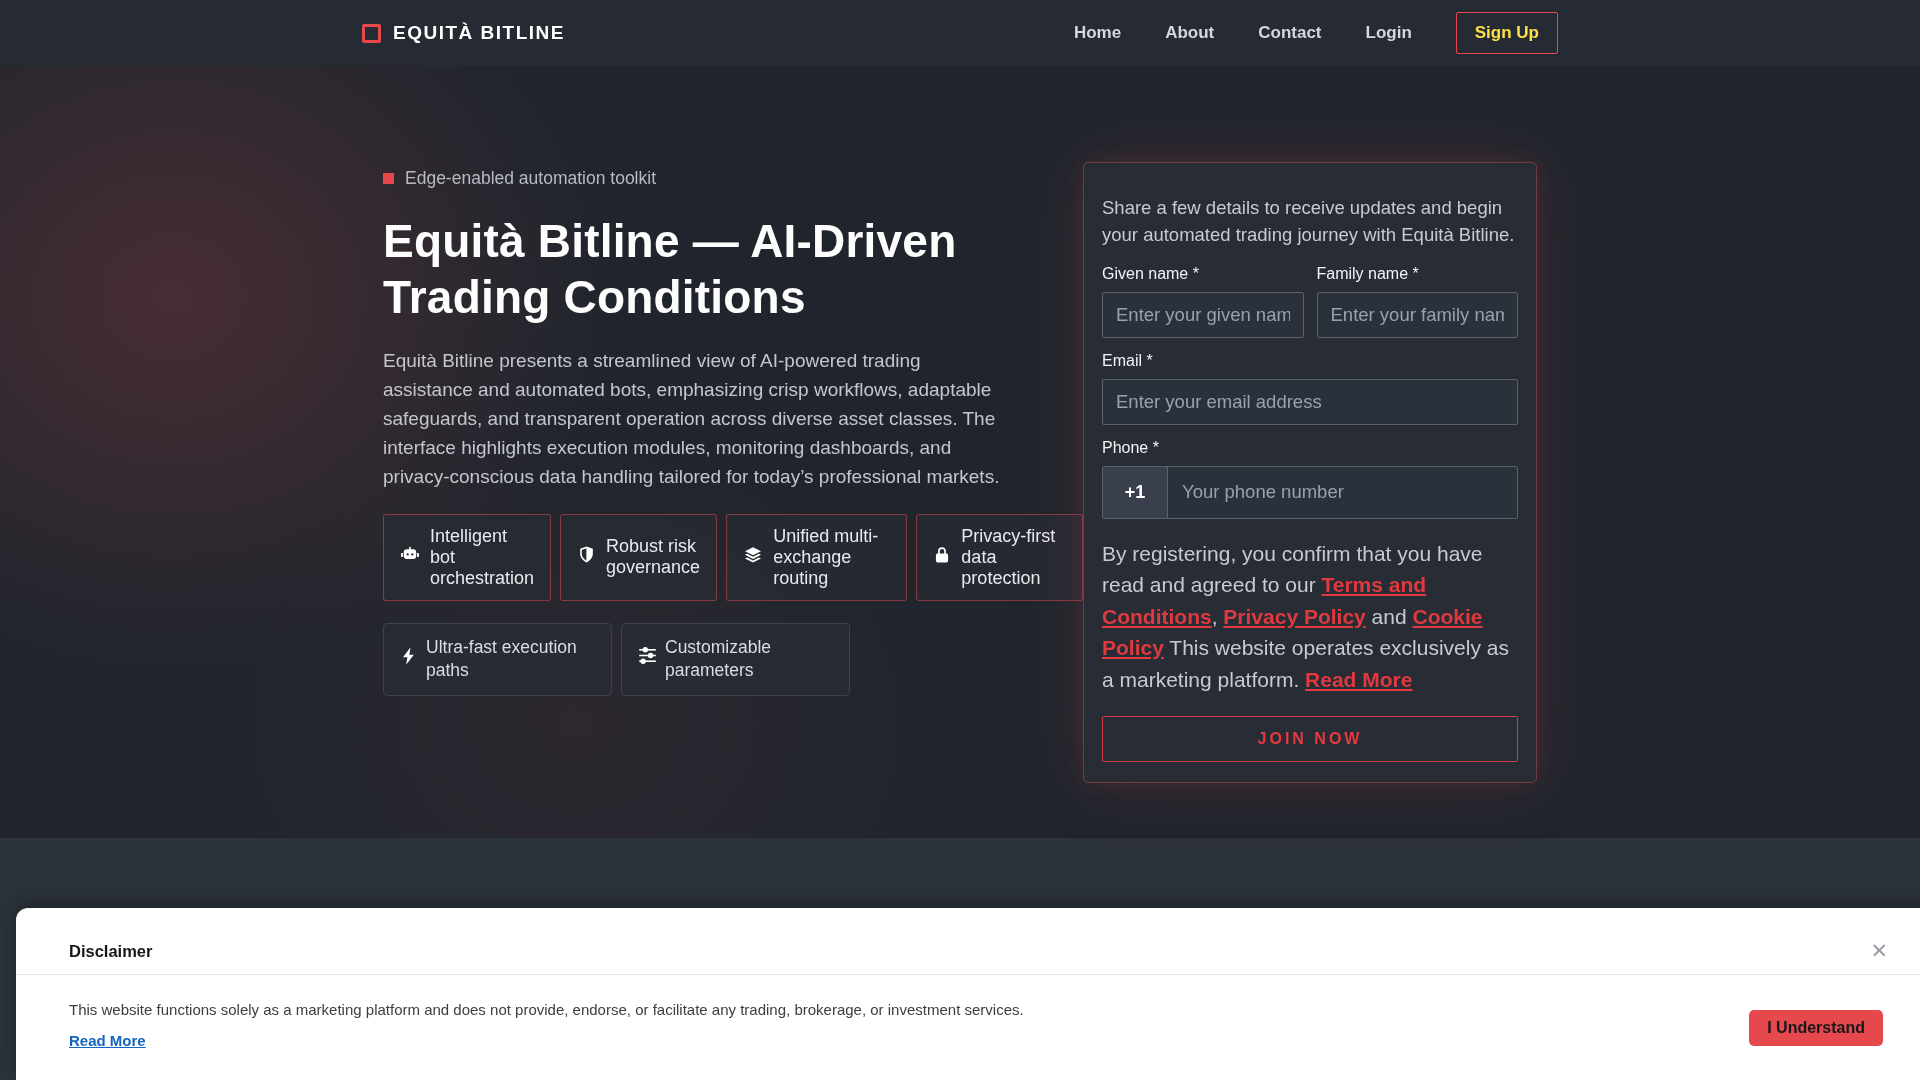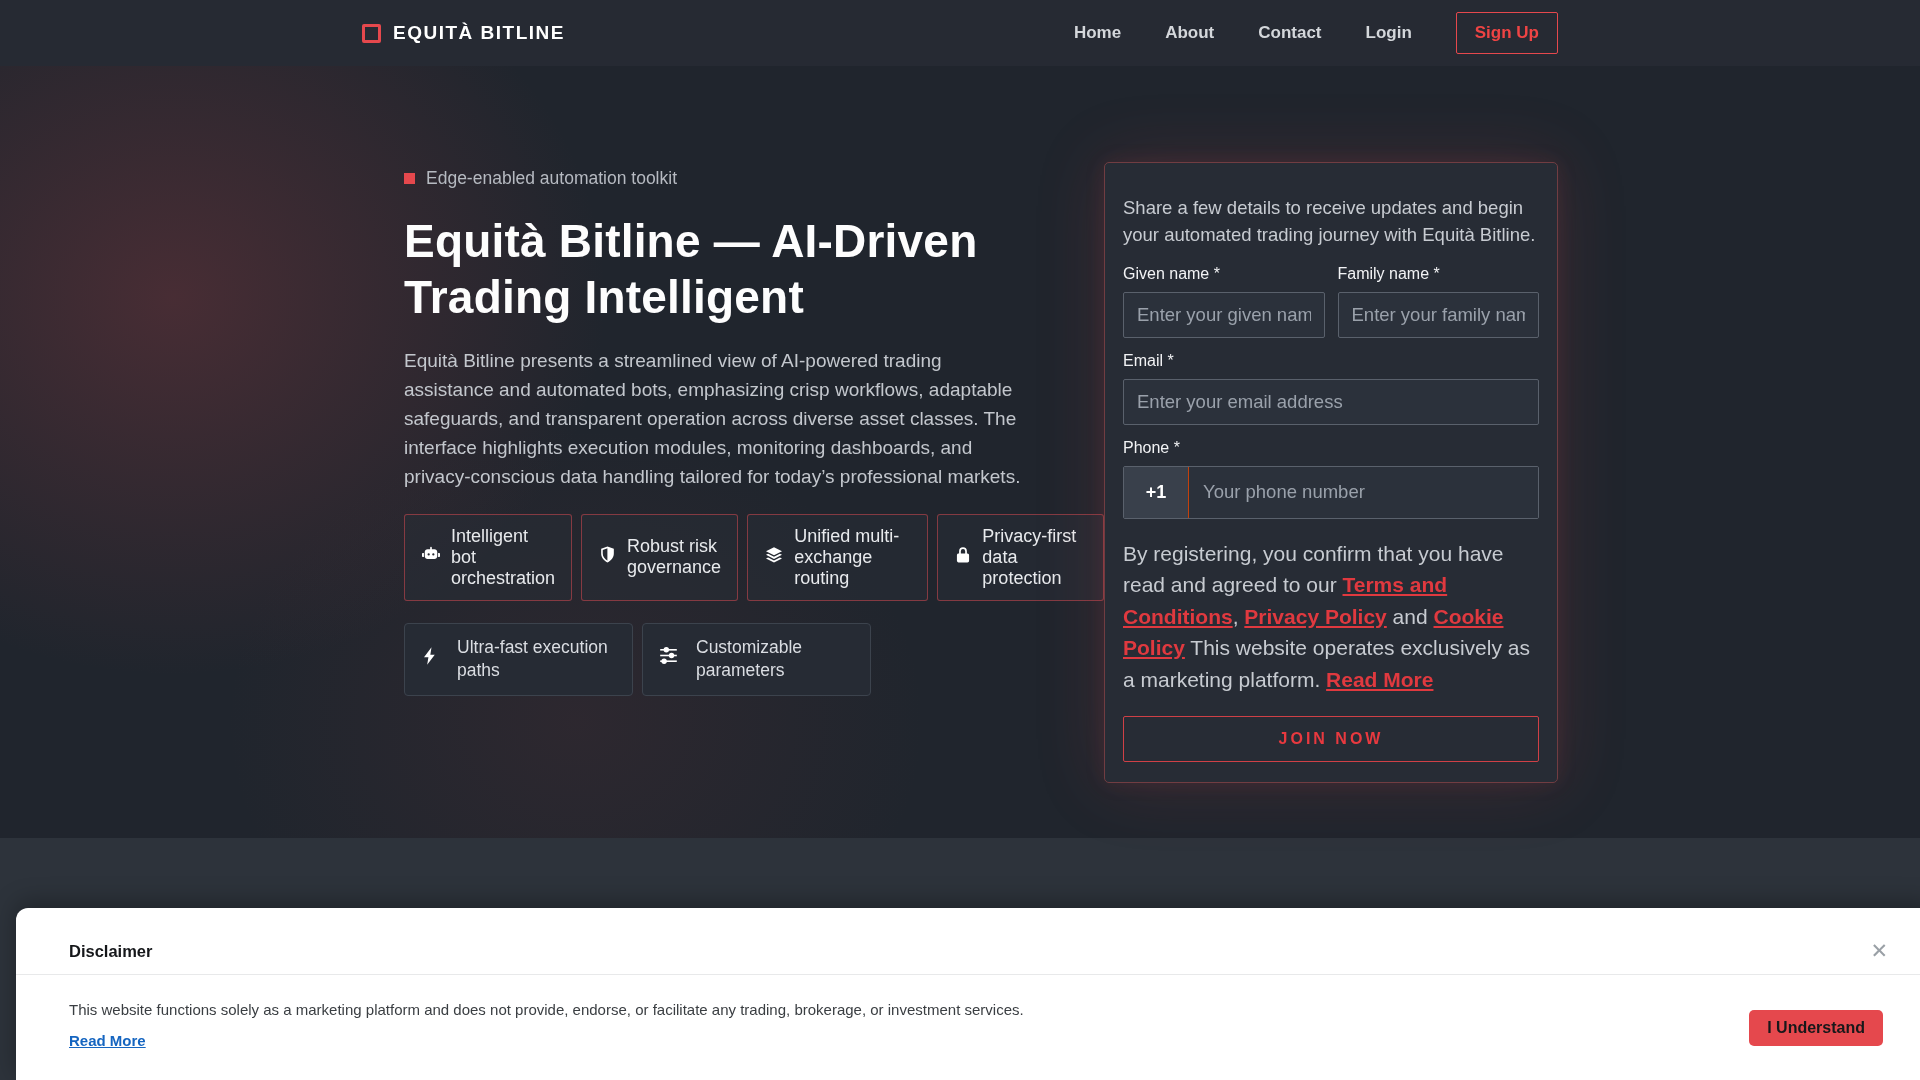--- a/index.html
+++ b/index.html
@@ -7,44 +7,44 @@
   body { font-family:"Liberation Sans", sans-serif; background:#20252d; color:#fff; }
 
   
   .navbar { height:66px; background:#262a33; display:flex; align-items:center; }
   .nav-inner { width:1196px; margin:0 auto; display:flex; align-items:center; }
   .brand { display:flex; align-items:center; gap:12px; cursor:pointer; }
   .brand-square { width:19px; height:19px; border:3px solid #e5484d; border-radius:2px; }
   .brand-name { font-size:19px; font-weight:800; letter-spacing:1.5px; color:#fff;text-align:center; }
   .nav-links { margin-left:auto; display:flex; align-items:center; gap:44px; }
   .nav-link { font-size:17px; font-weight:700; color:#d4d7db; text-decoration:none; cursor:pointer; }
-  .nav-signup { display:inline-block; font-size:17px; font-weight:700; color:#ef4444;
+  .nav-signup { display:inline-block; font-size:17px; font-weight:700; color:#fde047;
     border:1px solid #e5484d; border-radius:2px; padding:10px 18px; cursor:pointer; background:transparent; }
 
   
   .hero { height:772px;
     background: radial-gradient(620px 540px at 9% 30%, rgba(148,60,66,0.34) 0%, rgba(148,60,66,0) 70%),
                 radial-gradient(500px 420px at 30% 85%, rgba(120,55,60,0.15) 0%, rgba(120,55,60,0) 70%),
                 #20252d; }
-  .hero-inner { width:1196px; margin:0 auto; display:flex; justify-content:flex-end; padding-top:96px; }
+  .hero-inner { width:1196px; margin:0 auto; display:flex; justify-content:center; padding-top:96px; }
   .hero-left { width:700px; }
   .tagline { display:flex; align-items:center; gap:11px; margin-top:6px; }
   .tagline-square { width:11px; height:11px; background:#e5484d; }
   .tagline-text { font-size:17.5px; color:#b6bac1; }
   .hero-title { margin-top:24px; font-size:46px; line-height:1.22; font-weight:800; color:#fdfdfd; letter-spacing:.2px; }
   .hero-desc { margin-top:22px; max-width:630px; font-size:19px; line-height:1.52; color:#c3c7cd; }
   .pill-rows { margin-top:22px; display:flex; flex-direction:row; gap:9px; }
   .pill-row { display:flex; gap:9px; }
   .pill { display:inline-flex; align-items:center; gap:10px; padding:11px 16px;
     border:1px solid rgba(227,76,81,0.5); background:rgba(40,45,54,0.55); border-radius:3px;
     font-size:18px; color:#e8eaed; cursor:default; }
   .pill svg { flex:0 0 auto; }
   .cards { margin-top:22px; display:flex; gap:9px; }
   .card { width:229px; min-height:69px; border:1px solid #3c434d; background:#262b34; border-radius:4px;
-    padding:12px 15px; display:flex; align-items:center; gap:17px; font-size:17.5px; line-height:1.35; color:#dadde2; }
+    padding:12px 15px; display:flex; align-items:center; gap:7px; font-size:17.5px; line-height:1.35; color:#dadde2; }
   .card svg { flex:0 0 auto; }
 
   
   .form-card { width:454px; background:#272c35; border:1px solid #713d42; border-radius:5px;
     padding:22px 18px 20px; box-shadow:0 0 70px rgba(195,70,76,.18), 0 0 20px rgba(195,70,76,.14); }
   .form-title { font-size:24px; font-weight:800; color:#fdfdfd; letter-spacing:.2px; }
   .form-subtitle { margin-top:10px; font-size:18.5px; line-height:1.45; color:#c7cbd1; }
   .form-row { display:flex; gap:13px; margin-top:16px; }
   .form-col { flex:1; }
   .field-label { display:block; font-size:16px; font-weight:400; color:#f2f3f5; margin-bottom:9px; }
@@ -102,21 +102,21 @@
 
 <section class="hero">
   <div class="hero-inner">
     <div class="hero-left">
       <div class="tagline">
         <span class="tagline-square"></span>
         <span class="tagline-text">Edge-enabled automation toolkit</span>
       </div>
       <h1 class="hero-title">
         <span>Equità Bitline — AI-Driven</span><br>
-        <span>Trading Intelligent</span>
+        <span>Trading Conditions</span>
       </h1>
       <p class="hero-desc">Equità Bitline presents a streamlined view of AI-powered trading assistance and automated bots, emphasizing crisp workflows, adaptable safeguards, and transparent operation across diverse asset classes. The interface highlights execution modules, monitoring dashboards, and privacy-conscious data handling tailored for today’s professional markets.</p>
 
       <div class="pill-rows">
         <div class="pill-row">
           <span class="pill">
             <span>
               <svg width="20" height="20" viewBox="0 0 24 24">
                   <path fill="#fff" d="M12 2.2c.6 0 1 .4 1 1v1.9h3.1c1.9 0 3.4 1.5 3.4 3.4v5c0 1.9-1.5 3.4-3.4 3.4H7.9c-1.9 0-3.4-1.5-3.4-3.4v-5c0-1.9 1.5-3.4 3.4-3.4H11V3.2c0-.6.4-1 1-1zM2.1 9.6h1.4v4.8H2.1c-.5 0-.9-.4-.9-.9v-3c0-.5.4-.9.9-.9zm18.4 0h1.4c.5 0 .9.4.9.9v3c0 .5-.4.9-.9.9h-1.4V9.6zM9.2 9.9a1.35 1.35 0 1 0 0 2.7 1.35 1.35 0 0 0 0-2.7zm5.6 0a1.35 1.35 0 1 0 0 2.7 1.35 1.35 0 0 0 0-2.7zM9 14.2h6v1.3H9v-1.3z"></path>
                 </svg>

